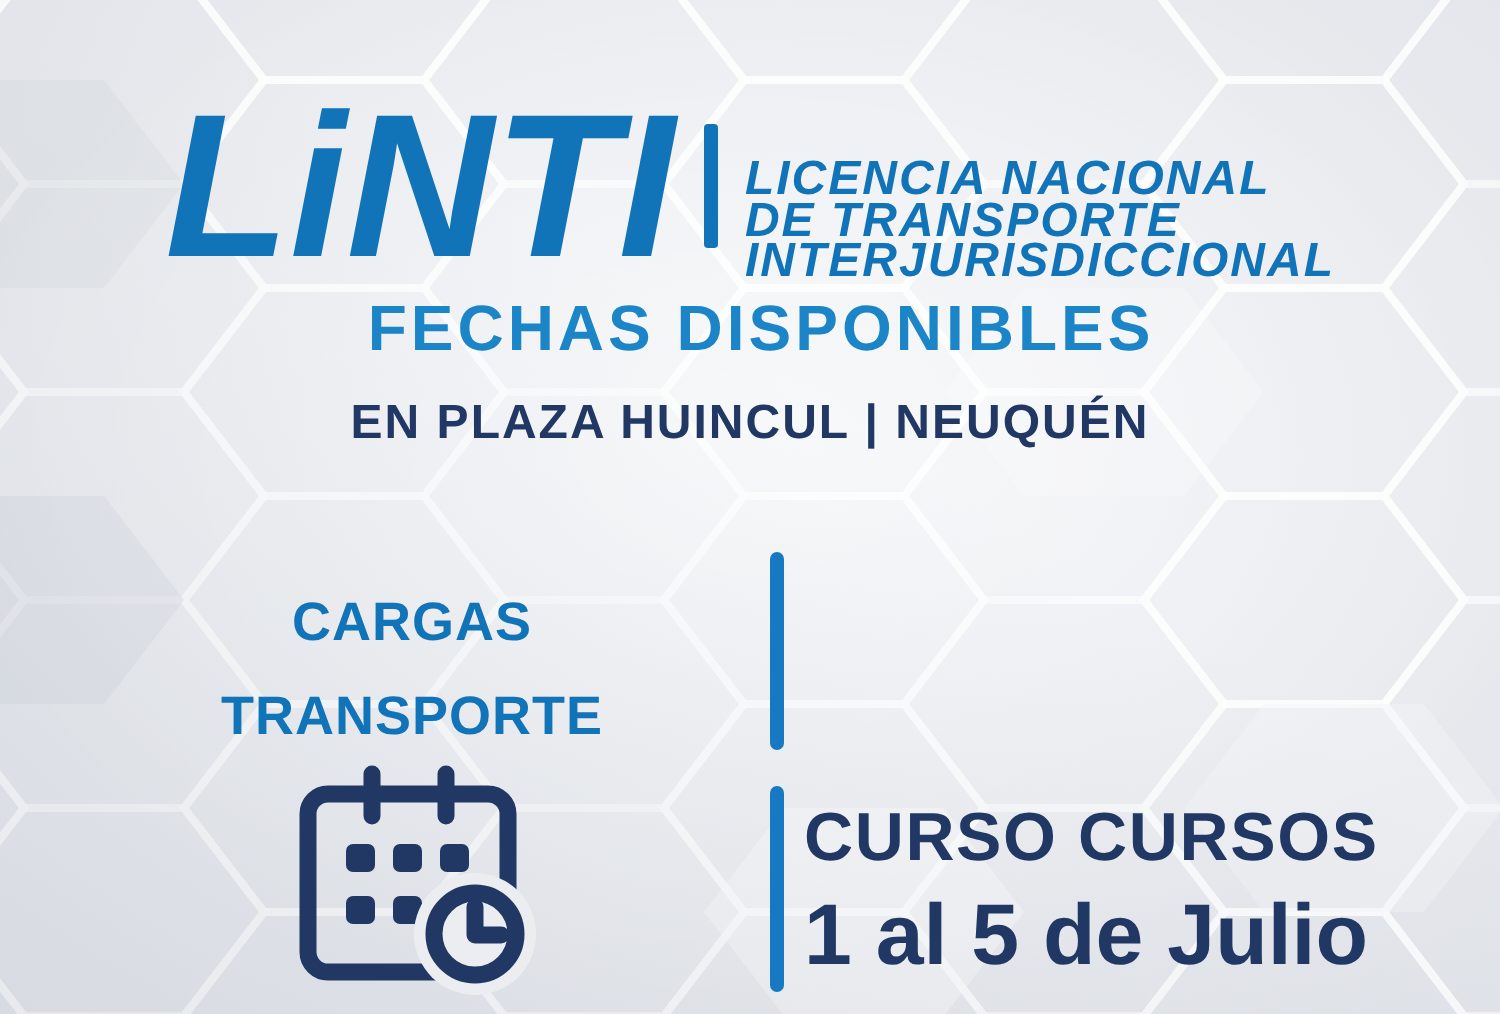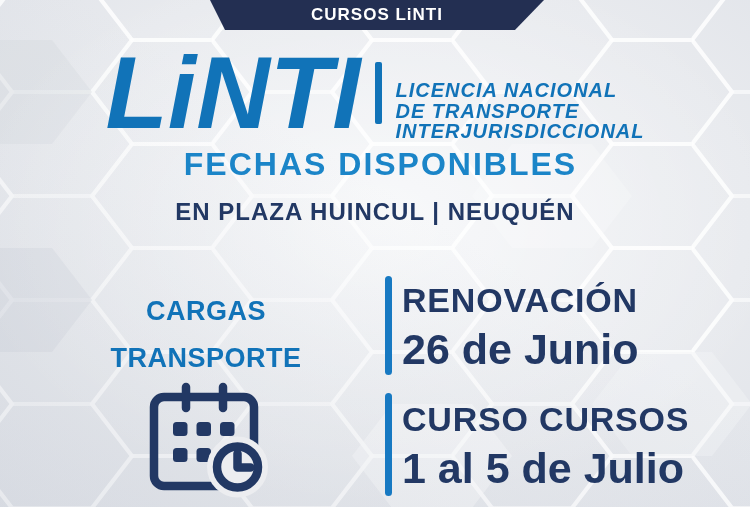--- a/index.html
+++ b/index.html
@@ -14,21 +14,21 @@
   .layer{position:absolute;z-index:2;}
 
   .banner{left:210px;top:0;width:334px;height:30px;background:var(--navy);
     clip-path:polygon(0 0,100% 0,91.3% 100%,4.5% 100%);
     display:flex;align-items:center;justify-content:center;}
   .banner span{color:#ffffff;font-size:17px;font-weight:700;letter-spacing:1px;}
 
   .logo-row{left:0;right:0;top:44px;display:flex;justify-content:center;align-items:center;font-style:italic;}
   .wordmark{font-size:102px;line-height:86px;font-weight:700;color:var(--logo_blue);letter-spacing:0;}
   .logo-divider{width:7px;height:62px;background:var(--logo_blue);border-radius:2px;margin:0 13px 0 15px;}
-  .tagline{color:var(--logo_blue);font-weight:700;font-size:20px;line-height:20.5px;letter-spacing:1px;margin-top:36px;}
+  .tagline{color:var(--logo_blue);font-weight:700;font-size:24px;line-height:20.5px;letter-spacing:1px;margin-top:36px;}
 
   .title{left:11px;right:0;top:146px;text-align:center;color:var(--title_blue);
     font-size:32px;font-weight:700;letter-spacing:2px;}
   .subtitle{left:0;right:0;top:198px;text-align:center;color:var(--text_navy);
     font-size:24px;font-weight:700;letter-spacing:1px;}
 
   .cat{left:40px;top:288px;width:332px;text-align:center;color:var(--logo_blue);
     font-size:27px;line-height:47px;font-weight:700;letter-spacing:.5px;}
   .vbar{width:7px;background:var(--divider_blue);border-radius:4px;}
   .vbar1{left:385px;top:276px;height:99px;}
@@ -80,47 +80,40 @@
       <path d="M40 0 L120 0 L160 52 L120 104 L40 104 L0 52 Z" transform="translate(-68,248)" fill="#d2d6dd" opacity="0.5"></path>
       <path d="M40 0 L120 0 L160 52 L120 104 L40 104 L0 52 Z" transform="translate(-68,40)" fill="#d8dbe1" opacity="0.45"></path>
       <path d="M40 0 L120 0 L160 52 L120 104 L40 104 L0 52 Z" transform="translate(352,404)" fill="#ffffff" opacity="0.40"></path>
       <path d="M40 0 L120 0 L160 52 L120 104 L40 104 L0 52 Z" transform="translate(592,352)" fill="#f2f4f6" opacity="0.45"></path>
       <path d="M40 0 L120 0 L160 52 L120 104 L40 104 L0 52 Z" transform="translate(472,144)" fill="#ffffff" opacity="0.22"></path>
     </g>
     <rect width="750" height="507" fill="url(#glow)"></rect>
     <rect width="750" height="507" fill="url(#cornerShade)"></rect>
   </svg>
 
-  <div class="layer banner">
-    <span>CURSOS LiNTI</span>
-  </div>
 
   <div class="layer logo-row">
     <div class="wordmark">LiNTI</div>
     <div class="logo-divider"></div>
     <div class="tagline">
       <div>LICENCIA NACIONAL</div>
       <div>DE TRANSPORTE</div>
       <div>INTERJURISDICCIONAL</div>
     </div>
   </div>
 
   <div class="layer title">FECHAS DISPONIBLES</div>
   <div class="layer subtitle">EN PLAZA HUINCUL | NEUQUÉN</div>
 
   <div class="layer cat">
     <div>CARGAS</div>
     <div>TRANSPORTE</div>
   </div>
 
   <div class="layer vbar vbar1"></div>
-  <div class="layer info info1">
-    <div class="info-title">RENOVACIÓN</div>
-    <div class="info-date">26 de Junio</div>
-  </div>
 
   <svg class="layer calicon" width="124" height="120" viewBox="0 0 124 120">
     <rect class="cal-stroke" x="8" y="15" width="100" height="89" rx="10"></rect>
     <line class="cal-stroke" x1="40" y1="5" x2="40" y2="26" stroke-linecap="round"></line>
     <line class="cal-stroke" x1="77" y1="5" x2="77" y2="26" stroke-linecap="round"></line>
     <rect class="cal-fill" x="27" y="40" width="14.5" height="14" rx="3.5"></rect>
     <rect class="cal-fill" x="50.5" y="40" width="14.5" height="14" rx="3.5"></rect>
     <rect class="cal-fill" x="74" y="40" width="14.5" height="14" rx="3.5"></rect>
     <rect class="cal-fill" x="27" y="66" width="14.5" height="14" rx="3.5"></rect>
     <rect class="cal-fill" x="50.5" y="66" width="14.5" height="14" rx="3.5"></rect>

